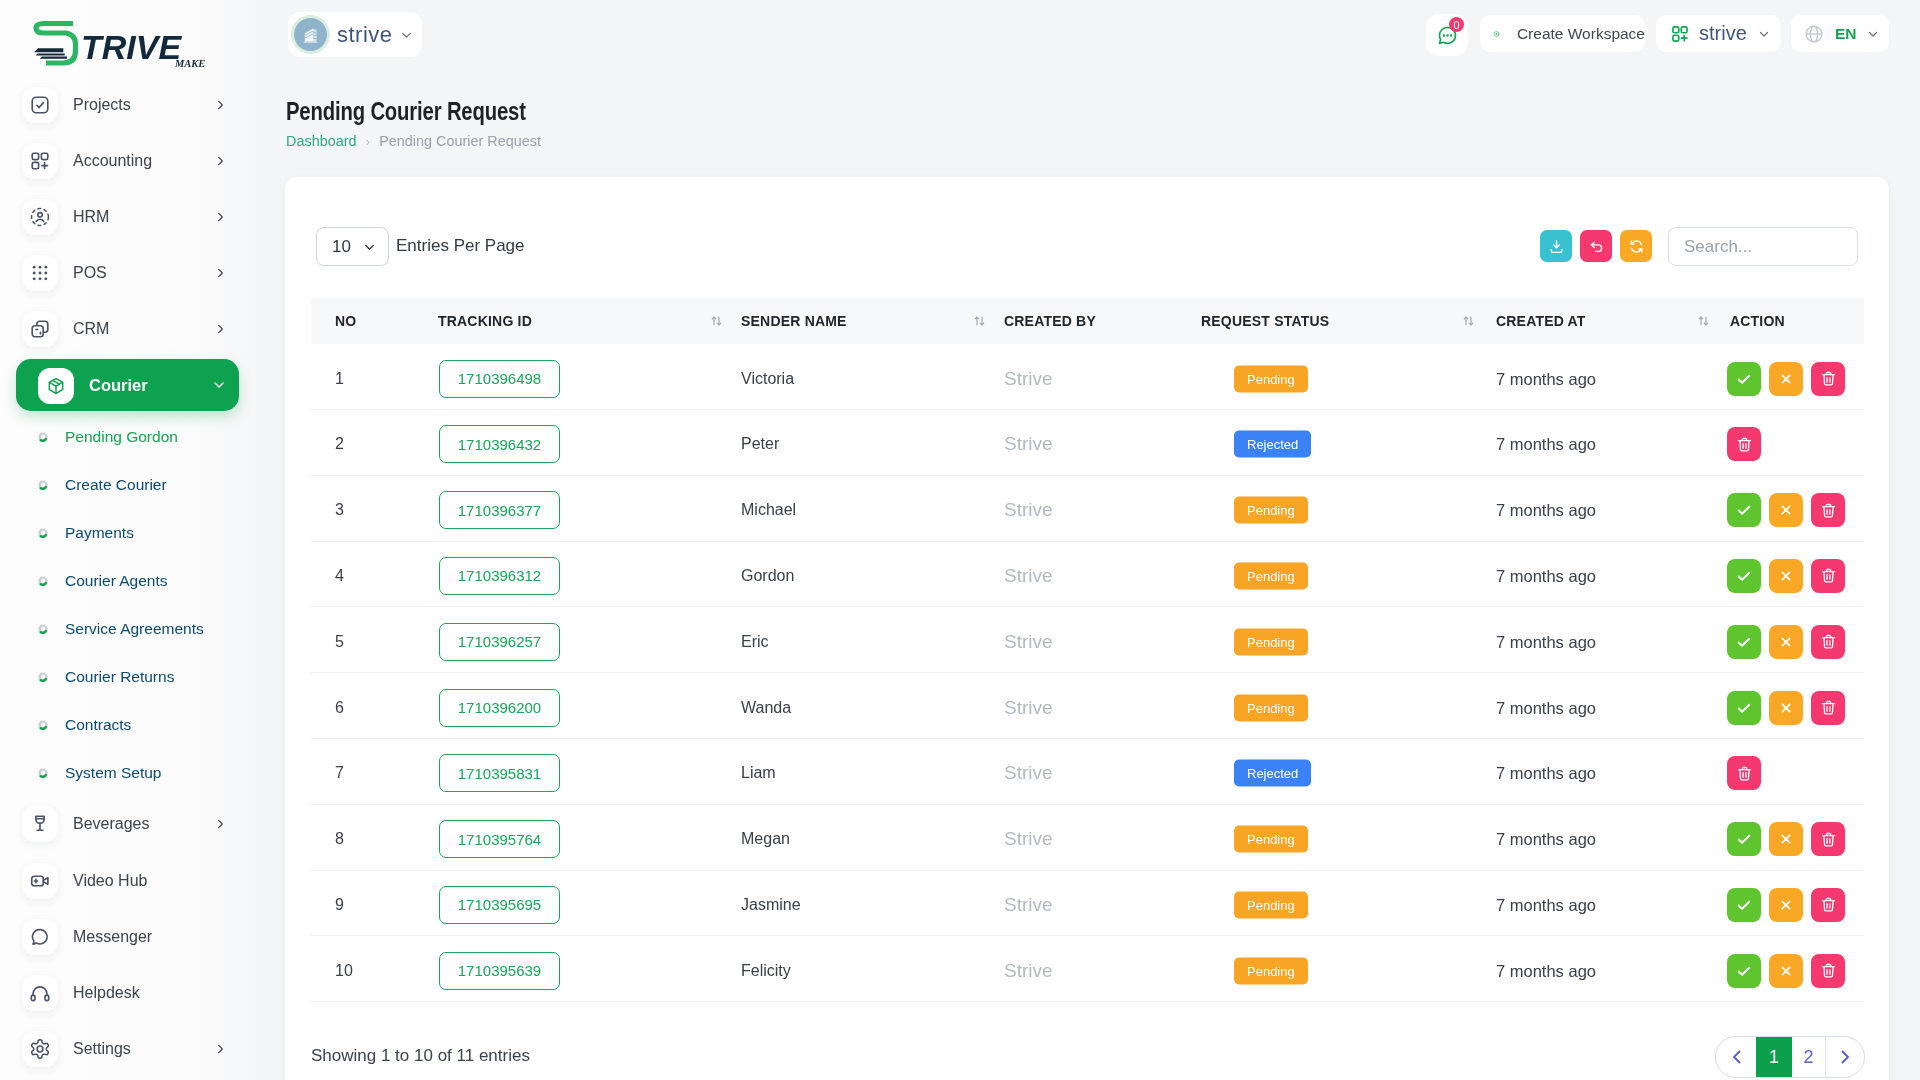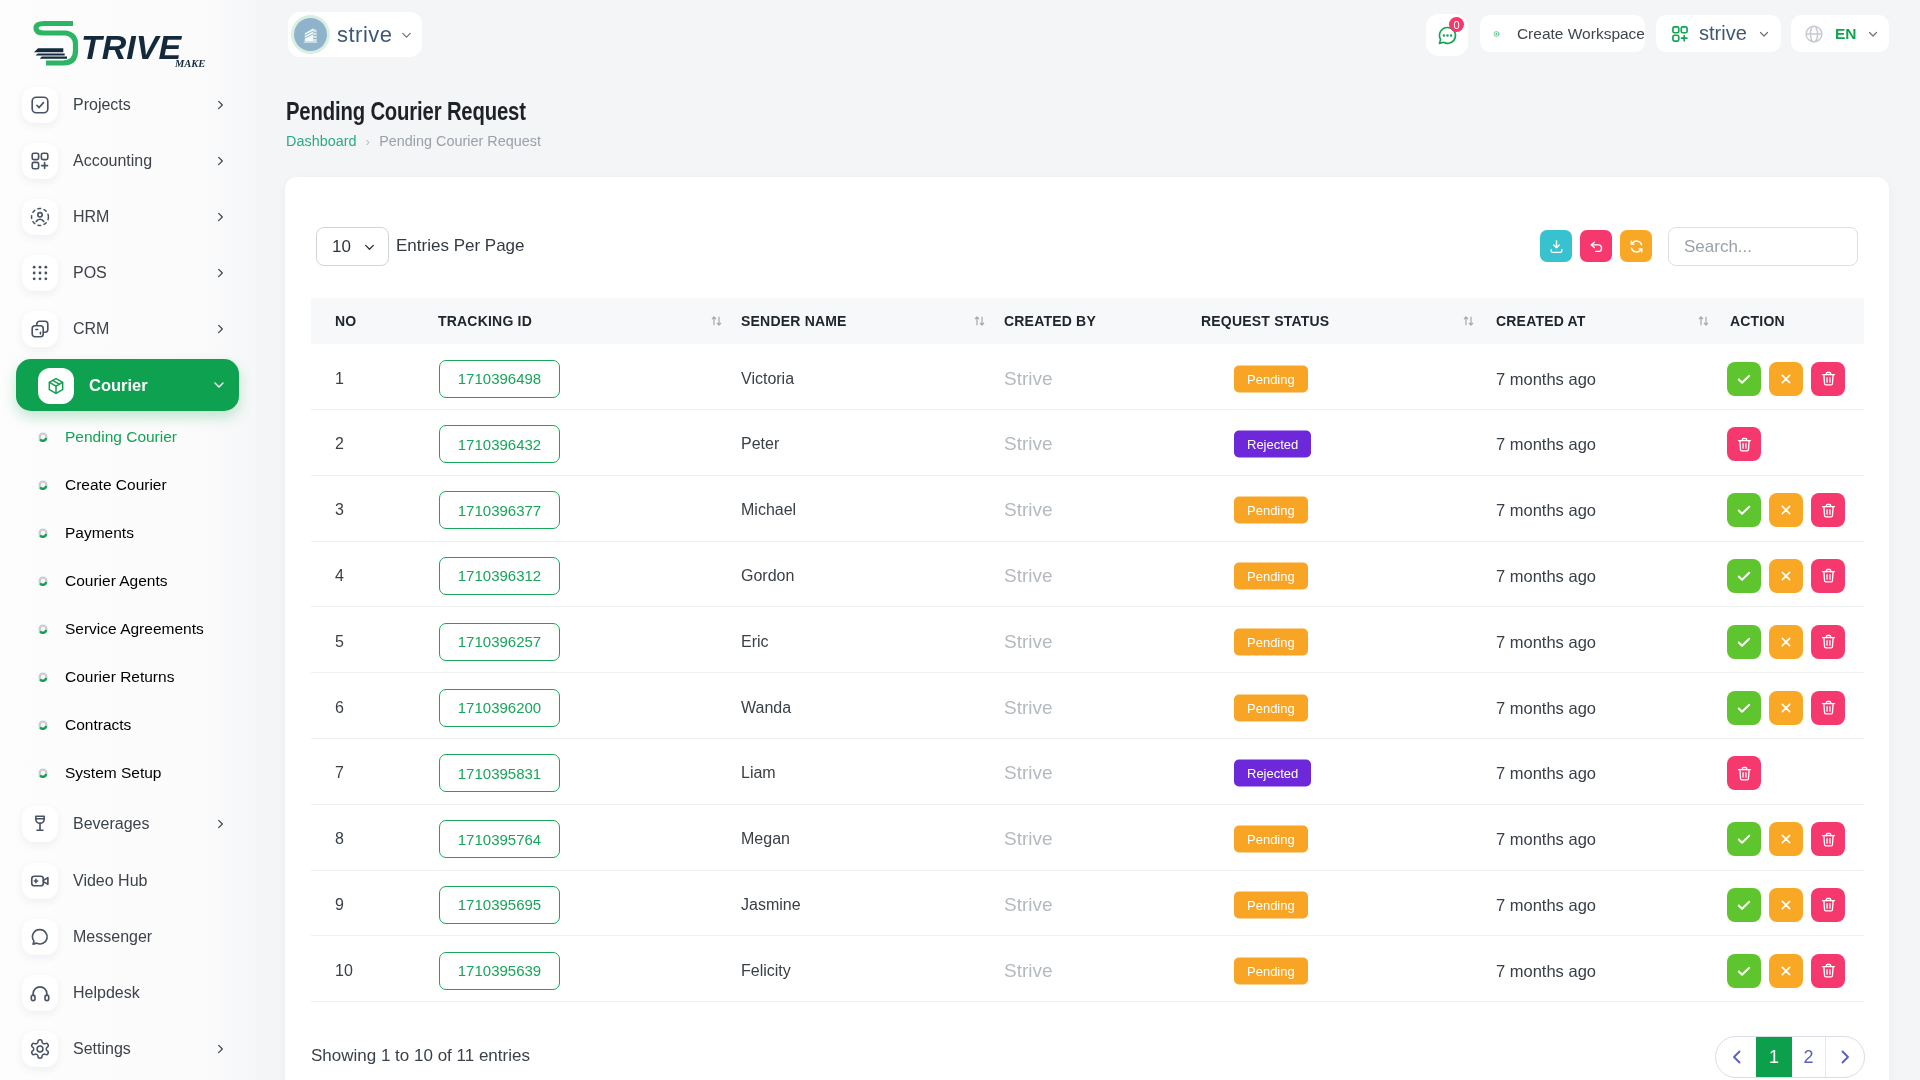--- a/index.html
+++ b/index.html
@@ -10,21 +10,21 @@
 
 #sidebar { position:absolute; left:0; top:0; width:256px; height:1080px;
   background:linear-gradient(90deg,#fdfdfd 0%,#fbfbfc 75%,#f6f7f8 100%); }
 .mitem { position:absolute; left:0; width:256px; height:36px; }
 .micon { position:absolute; left:22px; top:0; width:36px; height:36px; background:#fff;
   border-radius:12px; box-shadow:0 3px 8px rgba(40,50,70,.07); display:flex; align-items:center; justify-content:center; }
 .mtext { position:absolute; left:73px; top:50%; transform:translateY(-50%);
   font-size:16px; font-weight:500; color:#3d434b; }
 .mchev { position:absolute; left:215px; top:50%; transform:translateY(-50%); display:flex; }
 .sub { position:absolute; left:0; width:256px; height:24px; }
-.subtext { position:absolute; left:65px; top:50%; transform:translateY(-50%); font-size:15.5px; color:#000000; }
+.subtext { position:absolute; left:65px; top:50%; transform:translateY(-50%); font-size:15.5px; color:#0c4a6e; }
 .subdot { position:absolute; left:38px; top:50%; transform:translateY(-50%); }
 #courierBtn { position:absolute; left:16px; top:359px; width:223px; height:52px;
   background:#0ea14f; border-radius:15px; box-shadow:0 6px 14px rgba(14,161,79,.25); }
 #courierBtn .micon { top:9px; box-shadow:none; }
 #courierBtn .mchev { left:197px; }
 #courierBtn .ctext { position:absolute; left:73px; top:50%; transform:translateY(-50%);
   font-size:16.5px; font-weight:700; color:#fff; }
 
 
 .pill { position:absolute; background:#fff; border-radius:10px; display:flex; align-items:center; }
@@ -67,21 +67,21 @@
 .trow { position:absolute; left:311px; width:1553px; height:65.8px; border-bottom:1px solid #edeff1; }
 .cno { position:absolute; left:24px; top:calc(50% + 2px); transform:translateY(-50%); font-size:16px; color:#3a4046; }
 .ctrk { position:absolute; left:128px; top:calc(50% + 2px); transform:translateY(-50%); width:121px; height:38px;
   border:1px solid #17a65a; border-radius:7px; display:flex; align-items:center; justify-content:center;
   font-size:15px; color:#17a65a; }
 .csender { position:absolute; left:430px; top:calc(50% + 2px); transform:translateY(-50%); font-size:16px; color:#3a4046; }
 .ccreated { position:absolute; left:693px; top:calc(50% + 2px); transform:translateY(-50%); font-size:19px; color:#b4bac0; }
 .cbadge { position:absolute; left:890px; top:calc(50% + 2px); transform:translateY(-50%); height:27px; border-radius:5px;
   display:flex; align-items:center; justify-content:center; font-size:13px; color:#fff; padding:0 13px;margin-left:33px; }
 .bP { background:#f8a425; }
-.bR { background:#6d28d9; }
+.bR { background:#3b82f6; }
 .cago { position:absolute; left:1185px; top:calc(50% + 2px); transform:translateY(-50%); font-size:16.5px; color:#39404a; }
 .cact { position:absolute; left:1416px; top:calc(50% + 2px); transform:translateY(-50%); display:flex; gap:8px; }
 .abtn { width:34px; height:34px; border-radius:8px; display:flex; align-items:center; justify-content:center; }
 .aG { background:#5ec52e; }
 .aO { background:#f9a826; }
 .aP { background:#f5386e; }
 
 
 #showing { position:absolute; left:311px; top:1056px; transform:translateY(-50%); font-size:17px; color:#3b424a; }
 #pager { position:absolute; left:1715px; top:1036px; width:150px; height:42px; background:#fff;
@@ -204,21 +204,21 @@
         <path d="M4 8l8 8 8-8"></path>
       </svg>
     </div>
 </div>
 
 <div class="sub" style="top:425px;">
     <span class="subdot"><svg width="10" height="10" viewBox="0 0 10 10">
         <circle cx="5" cy="5" r="3.4" fill="none" stroke="#c9ced4" stroke-width="2.3"></circle>
         <path d="M2 7.3A3.4 3.4 0 0 0 8.2 6" stroke="#0ea14f" stroke-width="2.3" fill="none"></path>
       </svg></span>
-    <span class="subtext" style="color:#12a452;">Pending Courier</span>
+    <span class="subtext" style="color:#12a452;">Pending Gordon</span>
   </div>
 <div class="sub" style="top:473px;">
     <span class="subdot"><svg width="10" height="10" viewBox="0 0 10 10">
         <circle cx="5" cy="5" r="3.4" fill="none" stroke="#c9ced4" stroke-width="2.3"></circle>
         <path d="M2 7.3A3.4 3.4 0 0 0 8.2 6" stroke="#0ea14f" stroke-width="2.3" fill="none"></path>
       </svg></span>
     <span class="subtext">Create Courier</span>
   </div>
 <div class="sub" style="top:521px;">
     <span class="subdot"><svg width="10" height="10" viewBox="0 0 10 10">

